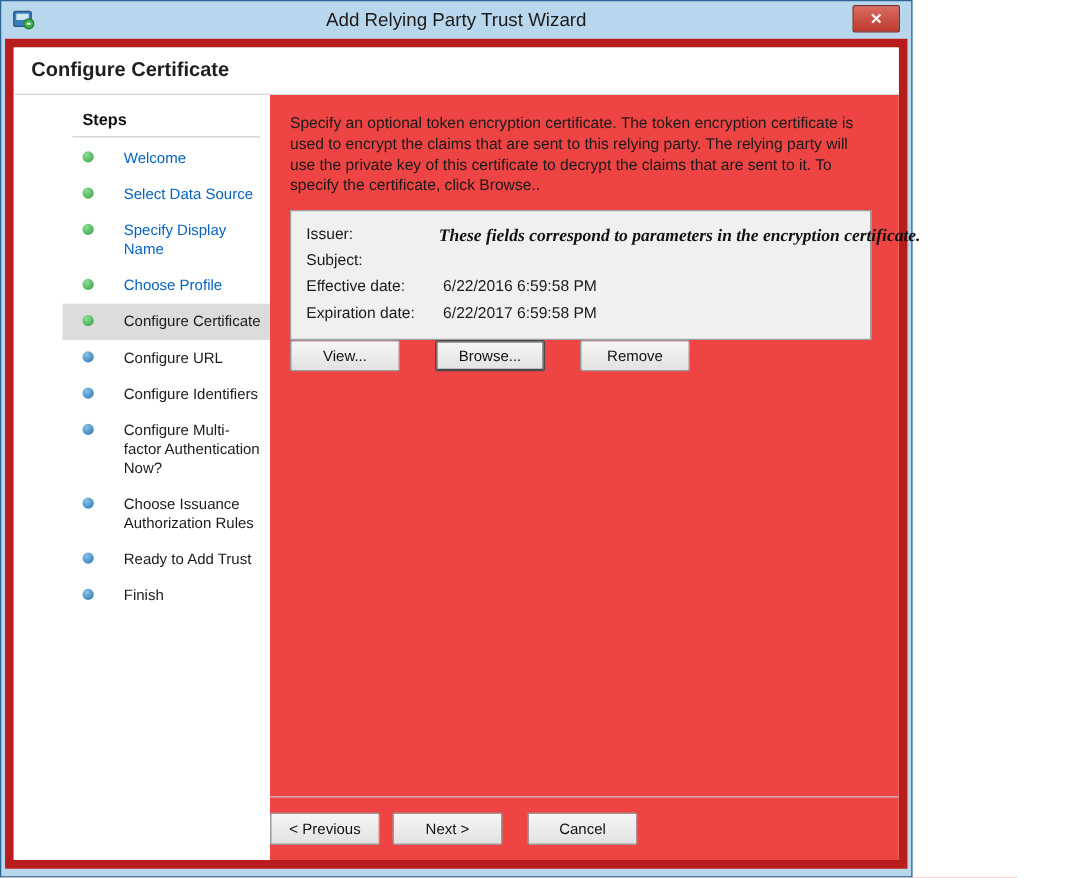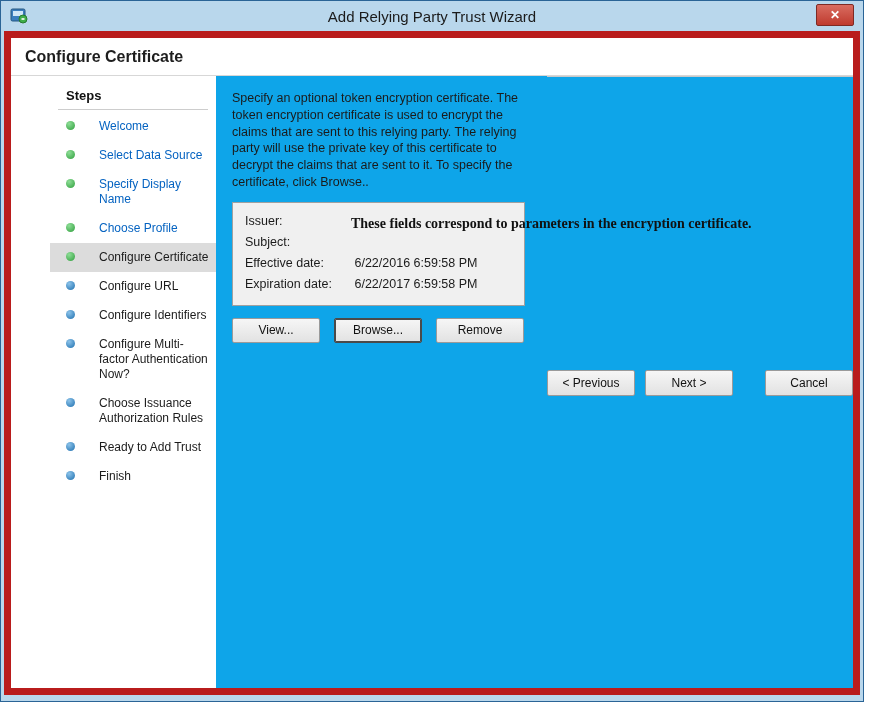--- a/index.html
+++ b/index.html
@@ -1,20 +1,20 @@
 <!DOCTYPE html>
 <html><head>
 <meta charset="utf-8">
 <style>
   html, body { margin: 0; padding: 0; background: #ffffff; }
   * { box-sizing: border-box; }
   body { font-family: "Liberation Sans", "DejaVu Sans", sans-serif; }
 
   .window {
-    width: 864px; height: 702px;
+    width: 730px; height: 702px;
     border: 1px solid #2a6496;
     background: #b9d7ec;
     padding: 0 3px 3px 3px;
     position: relative;
   }
 
   
   .titlebar {
     height: 30px;
     position: relative;
@@ -78,68 +78,68 @@
   }
   .dot.green { background: radial-gradient(circle at 35% 30%, #8ede97, #2f9e3c); }
   .dot.blue  { background: radial-gradient(circle at 35% 30%, #8cc3ea, #1e6fae); }
   .step-label { max-width: 142px; line-height: 1.25; }
   .step.completed { cursor: pointer; }
   .step.completed .step-label { color: #0563c1; }
   .step.current { background: #dcdcdc; }
   .step.current .step-label, .step.upcoming .step-label { color: #1b1b1b; }
 
   
-  .content { flex: 1; display: flex; flex-direction: row; background: #0ea5e9; min-width: 0; }
+  .content { flex: 1; display: flex; flex-direction: column; background: #ef4444; min-width: 0; }
   .main { flex: 1; padding: 12px 22px 0 16px; }
 
   .desc {
     margin: 2px 0 0 0;
     font-size: 12.5px; color: #1b1b1b;
     line-height: 1.34;
   }
 
   .cert-box {
     position: relative;
     margin-top: 11px;
     border: 1px solid #a0a0a0;
     padding: 8px 12px 10px 12px;
     background: #f0f0f0;
   }
   .cert-row { line-height: 21px; font-size: 12.5px; color: #1b1b1b; }
   .cert-label { display: inline-block; width: 106px; }
   .annotation {
     position: absolute; top: 13px; left: 118px; right: 6px;
     font-family: "Liberation Serif", "DejaVu Serif", serif;
-    font-weight: bold;
+    font-style: italic; font-weight: bold;
     font-size: 14px; color: #111111;
     white-space: nowrap;
   }
 
-  .btn-row { margin-top: 12px; display: flex; gap: 14px; }
+  .btn-row { display: flex; gap: 28px; }
 
   .btn {
     height: 25px; min-width: 88px;
     padding: 0 10px;
     background: linear-gradient(#f6f6f6, #e2e2e2);
     border: 1px solid #9a9a9a;
     border-radius: 2px;
     font-family: "Liberation Sans", "DejaVu Sans", sans-serif;
     font-size: 12px; color: #111111;
     cursor: pointer;
   }
   .btn.focused { border-color: #4a4a4a; box-shadow: inset 0 0 0 1px #4a4a4a; }
 
   .footer {
     border-top: 1px solid #c9c9c9;
     padding: 12px 0;
     display: flex; align-items: center;
     gap: 10px;
   }
   .footer .btn { height: 26px; }
-  .footer .cancel { margin-left: 22px; }
+  .footer .cancel { margin-left: 10px; }
 </style>
 </head>
 <body>
 
 <div class="window">
 
   <div class="titlebar">
     <span class="app-icon">
       <svg width="18" height="18" viewBox="0 0 18 18">
         <rect x="1" y="2" width="14" height="12" rx="1.5" fill="#3a7ebf" stroke="#25567f"></rect>

